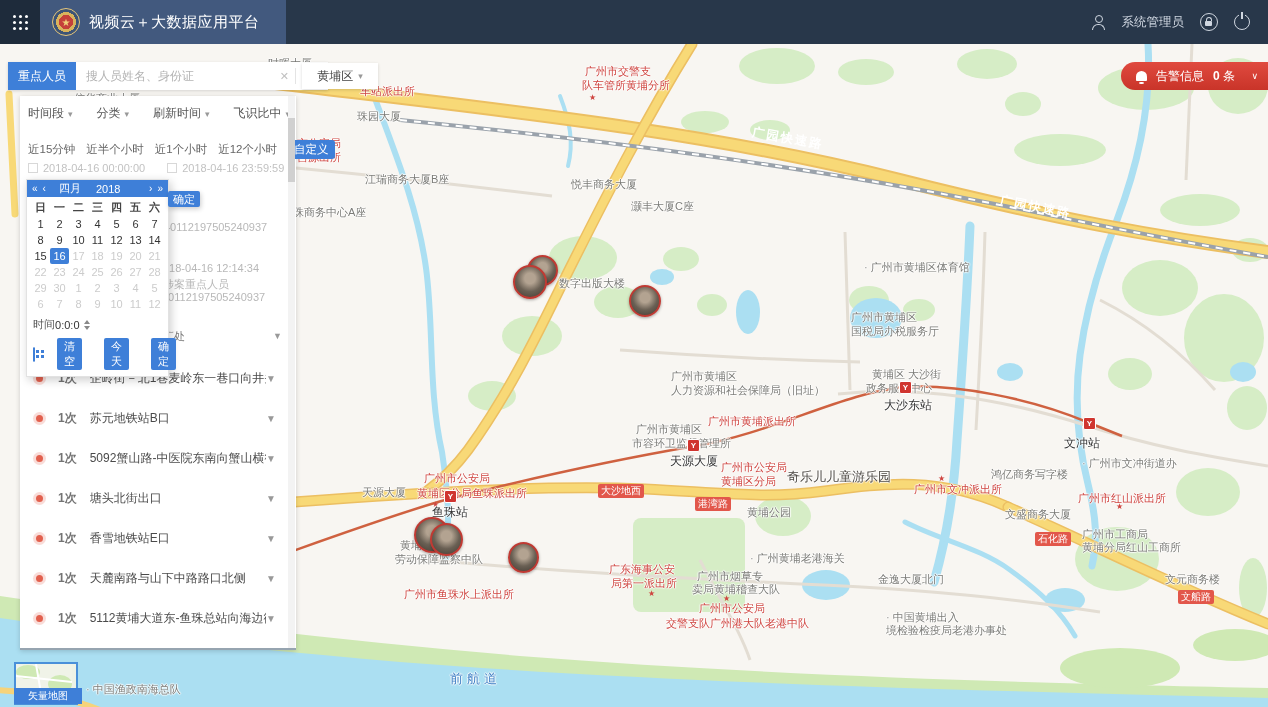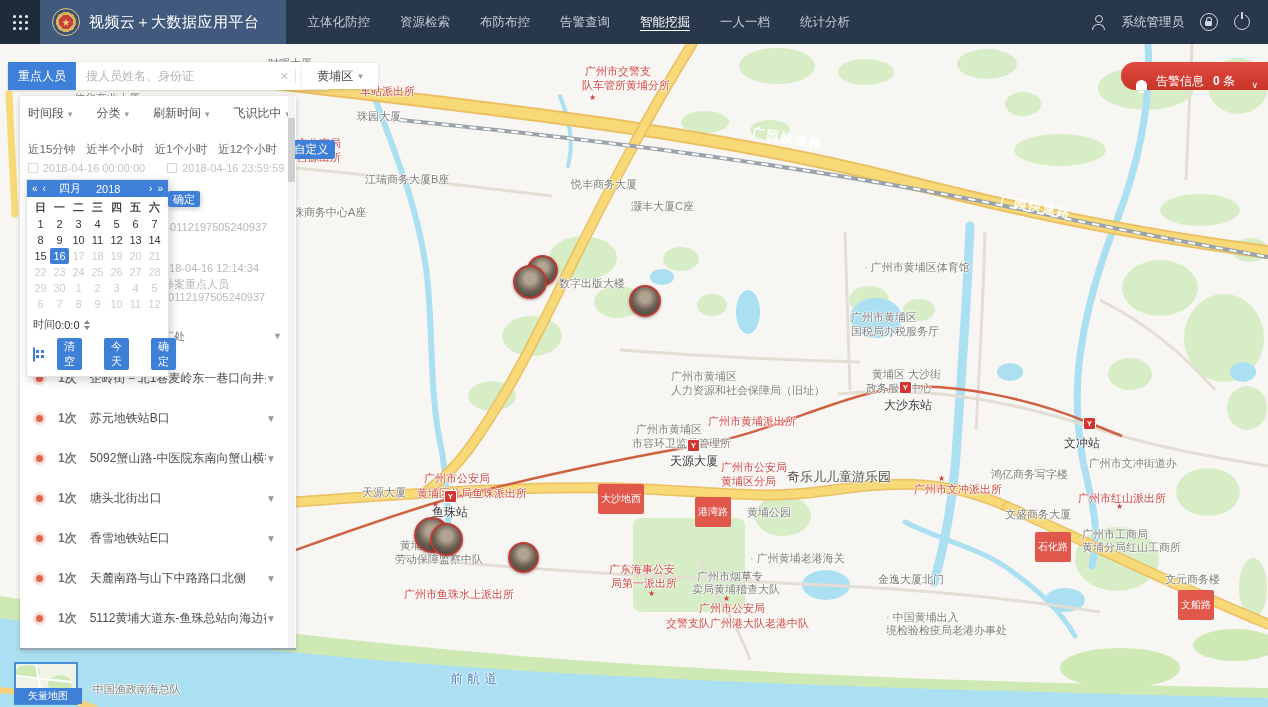--- a/index.html
+++ b/index.html
@@ -31,30 +31,30 @@
   #map{position:absolute;inset:0;z-index:0}
   .ml{position:absolute;white-space:nowrap;font-size:11px;z-index:4;
       text-shadow:1px 0 1px #fff,-1px 0 1px #fff,0 1px 1px #fff,0 -1px 1px #fff}
   .ml.g{color:#7c7c78}
   .ml.r{color:#cf4540}
   .ml.d{color:#4e4a45;font-size:13px}
   .ml.b{color:#3f7fc5;font-size:13px;letter-spacing:4px}
   .ml.s{color:#cf4540;font-size:8px;text-shadow:none}
   .ml.dot::before{content:"· ";color:#9a9a96}
   .rn{position:absolute;color:#fff;font-size:12.5px;font-weight:bold;letter-spacing:2px;z-index:4;transform-origin:left center}
-  .rb{position:absolute;background:#e2574b;color:#fff;font-size:10px;line-height:14px;padding:8px 3px;border-radius:2px;z-index:5;white-space:nowrap}
+  .rb{position:absolute;background:#e2574b;color:#fff;font-size:10px;line-height:14px;padding:0 3px;border-radius:2px;z-index:5;white-space:nowrap}
   .mst{position:absolute;width:11px;height:11px;background:#d0352f;border:1px solid #fff;border-radius:2px;color:#fff;
        font-size:8px;line-height:11px;text-align:center;font-weight:bold;z-index:5}
   .mstl{position:absolute;font-size:12px;color:#333;z-index:5;white-space:nowrap;
         text-shadow:1px 0 1px #fff,-1px 0 1px #fff,0 1px 1px #fff,0 -1px 1px #fff}
   .av{position:absolute;border-radius:50%;border:2px solid #bf3a33;z-index:6;cursor:pointer;
       background:radial-gradient(circle at 50% 38%,#b3a391 0 22%,#6a6054 55%,#413a31 100%);box-shadow:0 1px 3px rgba(0,0,0,.35)}
   
   .alert{position:absolute;right:0;top:62px;height:28px;width:132px;background:linear-gradient(180deg,#e04a3f,#c93429);
-         border-radius:14px 0 0 14px;z-index:15;display:flex;align-items:flex-end;color:#fff;font-size:12px;padding-left:15px;gap:9px;cursor:pointer}
+         border-radius:14px 0 0 14px;z-index:15;display:flex;align-items:center;color:#fff;font-size:12px;padding-left:15px;gap:9px;cursor:pointer}
   .bell{width:11px;height:10px;background:#fff;border-radius:6px 6px 1px 1px;position:relative;display:inline-block}
   .bell::after{content:"";position:absolute;left:3px;bottom:-3px;width:5px;height:2.5px;border-radius:50%;background:#fff}
   .alert .chev{margin-left:auto;padding-right:10px;font-size:9px}
   
   .searchbar{position:absolute;left:8px;top:62px;height:28px;z-index:12;display:flex;box-shadow:0 1px 3px rgba(0,0,0,.15)}
   .stab{background:#3e7fd8;color:#fff;font-size:12px;padding:0 10px;display:flex;align-items:center;cursor:pointer}
   .sbox{width:236px;background:#fff;display:flex;align-items:center;padding:0 8px}
   .sbox input{border:none;outline:none;flex:1;font-size:12px;color:#333;font-family:"Liberation Sans",sans-serif}
   .sbox input::placeholder{color:#b3b3b3}
   .sclear{color:#c0c0c0;font-size:11px;cursor:pointer;padding:0 6px}
@@ -294,29 +294,20 @@
 <div class="topbar">
   <div class="grid-block">
       <span class="igrid">
         <i></i>
       </span>
     </div>
   <div class="logo-block">
     <span class="emblem">★</span>
     <span class="logo-title">视频云＋大数据应用平台</span>
   </div>
-  <div class="nav" id="nav-items">
-      <span class="nav-item">立体化防控</span>
-      <span class="nav-item">资源检索</span>
-      <span class="nav-item">布防布控</span>
-      <span class="nav-item">告警查询</span>
-      <span class="nav-item active">智能挖掘</span>
-      <span class="nav-item">一人一档</span>
-      <span class="nav-item">统计分析</span>
-    </div>
   <div class="top-right">
     <span class="iuser"></span>
     <span>系统管理员</span>
     <span class="ilock"></span>
     <span class="ipow"></span>
   </div>
 </div>
 
 <div class="alert">
   <span class="bell"></span>

